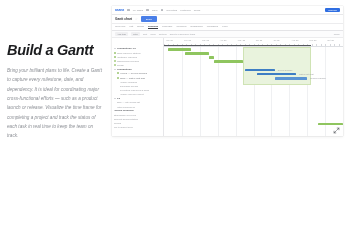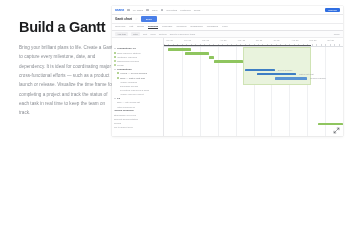--- a/index.html
+++ b/index.html
@@ -11,26 +11,27 @@
     width: 350px;
     height: 150px;
     overflow: hidden;
     font-family: "Liberation Sans", sans-serif;
     position: relative;
   }
 
   
   #promo-panel {
     position: absolute;
-    left: 12px; top: 0;
+    left: 0; top: 0;
     width: 112px;
     height: 150px;
     background: #ffffff;
     box-sizing: border-box;
-    padding: 20px 7px 0 7px;
+    padding: 43px 7px 0 7px;
+    font-style: italic;
   }
   #promo-title {
     font-size: 14.5px;
     font-weight: bold;
     color: #1c1d1f;
     letter-spacing: -0.3px;
     line-height: 1.1;
     margin: 0 0 7px 0;
   }
   #promo-body {

